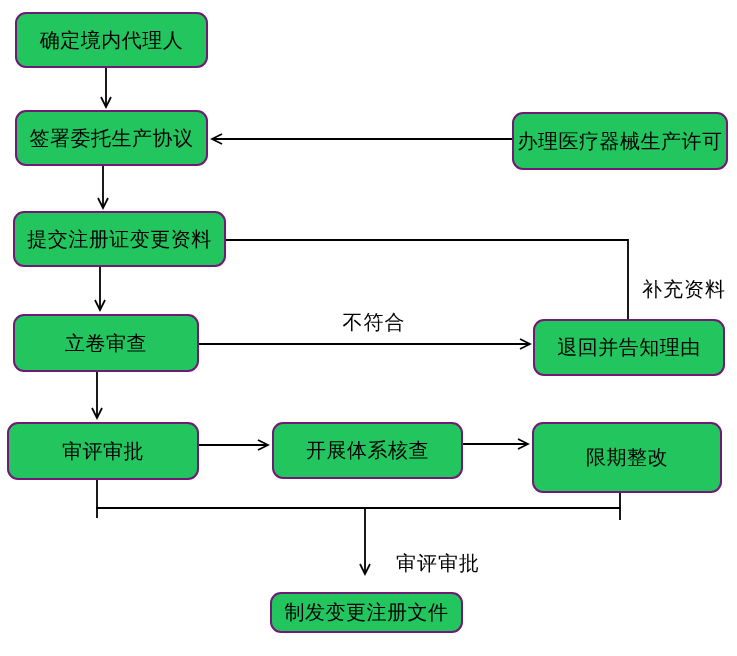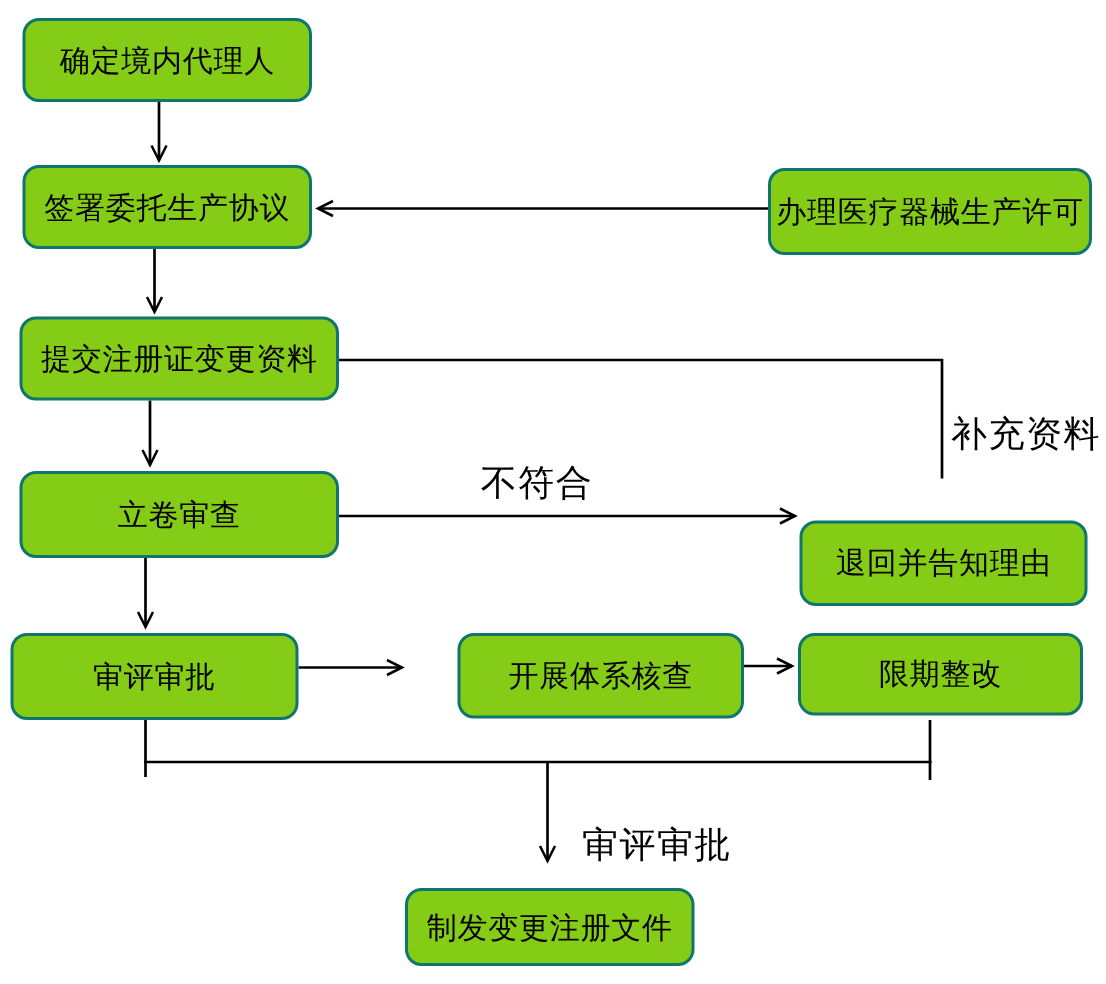--- a/index.html
+++ b/index.html
@@ -18,35 +18,35 @@
   }
   #edges {
     position: absolute;
     left: 0;
     top: 0;
     pointer-events: none;
   }
   .node {
     position: absolute;
     box-sizing: border-box;
-    border: 2px solid #0f766e;
+    border: 2px solid #701a75;
     border-radius: 11px;
-    background: #84cc16;
+    background: #22c55e;
     display: flex;
     align-items: center;
     justify-content: center;
     font-size: 20px;
     letter-spacing: 0.5px;
     white-space: nowrap;
     text-align: center;
   }
   .edge-label {
     position: absolute;
     transform: translate(-50%, -50%);
-    font-size: 24px;
+    font-size: 20px;
     letter-spacing: 1px;
     white-space: nowrap;
     background: #ffffff;
     padding: 0 2px;
   }
 </style>
 </head>
 <body>
 
 <div id="canvas">
@@ -92,43 +92,43 @@
   </div>
 
   <div class="node" style="left:512px; top:112px; width:216px; height:58px;">
     <span>办理医疗器械生产许可</span>
   </div>
 
   <div class="node" style="left:13px; top:211px; width:213px; height:56px;">
     <span>提交注册证变更资料</span>
   </div>
 
-  <div class="node" style="left:13px; top:314px; width:213px; height:58px;">
+  <div class="node" style="left:13px; top:314px; width:186px; height:58px;">
     <span>立卷审查</span>
   </div>
 
-  <div class="node" style="left:533px; top:319px; width:192px; height:57px;margin-top:28px;">
+  <div class="node" style="left:533px; top:319px; width:192px; height:57px;">
     <span>退回并告知理由</span>
   </div>
 
   <div class="node" style="left:7px; top:422px; width:192px; height:58px;border-radius:11px;">
     <span>审评审批</span>
   </div>
 
-  <div class="node" style="left:272px; top:422px; width:191px; height:57px;margin-left:33px;">
+  <div class="node" style="left:272px; top:422px; width:191px; height:57px;">
     <span>开展体系核查</span>
   </div>
 
-  <div class="node" style="left:532px; top:422px; width:190px; height:55px;">
+  <div class="node" style="left:532px; top:422px; width:190px; height:71px;">
     <span>限期整改</span>
   </div>
 
-  <div class="node" style="left:270px; top:592px; width:193px; height:52px;">
+  <div class="node" style="left:270px; top:592px; width:193px; height:41px;">
     <span>制发变更注册文件</span>
   </div>
 
-  <div class="edge-label" style="left:358px; top:322px;">不符合</div>
+  <div class="edge-label" style="left:374px; top:322px;">不符合</div>
 
   <div class="edge-label" style="left:684px; top:289px;">补充资料</div>
 
   <div class="edge-label" style="left:438px; top:563px;">审评审批</div>
 
 </div>
 
 </body></html>

